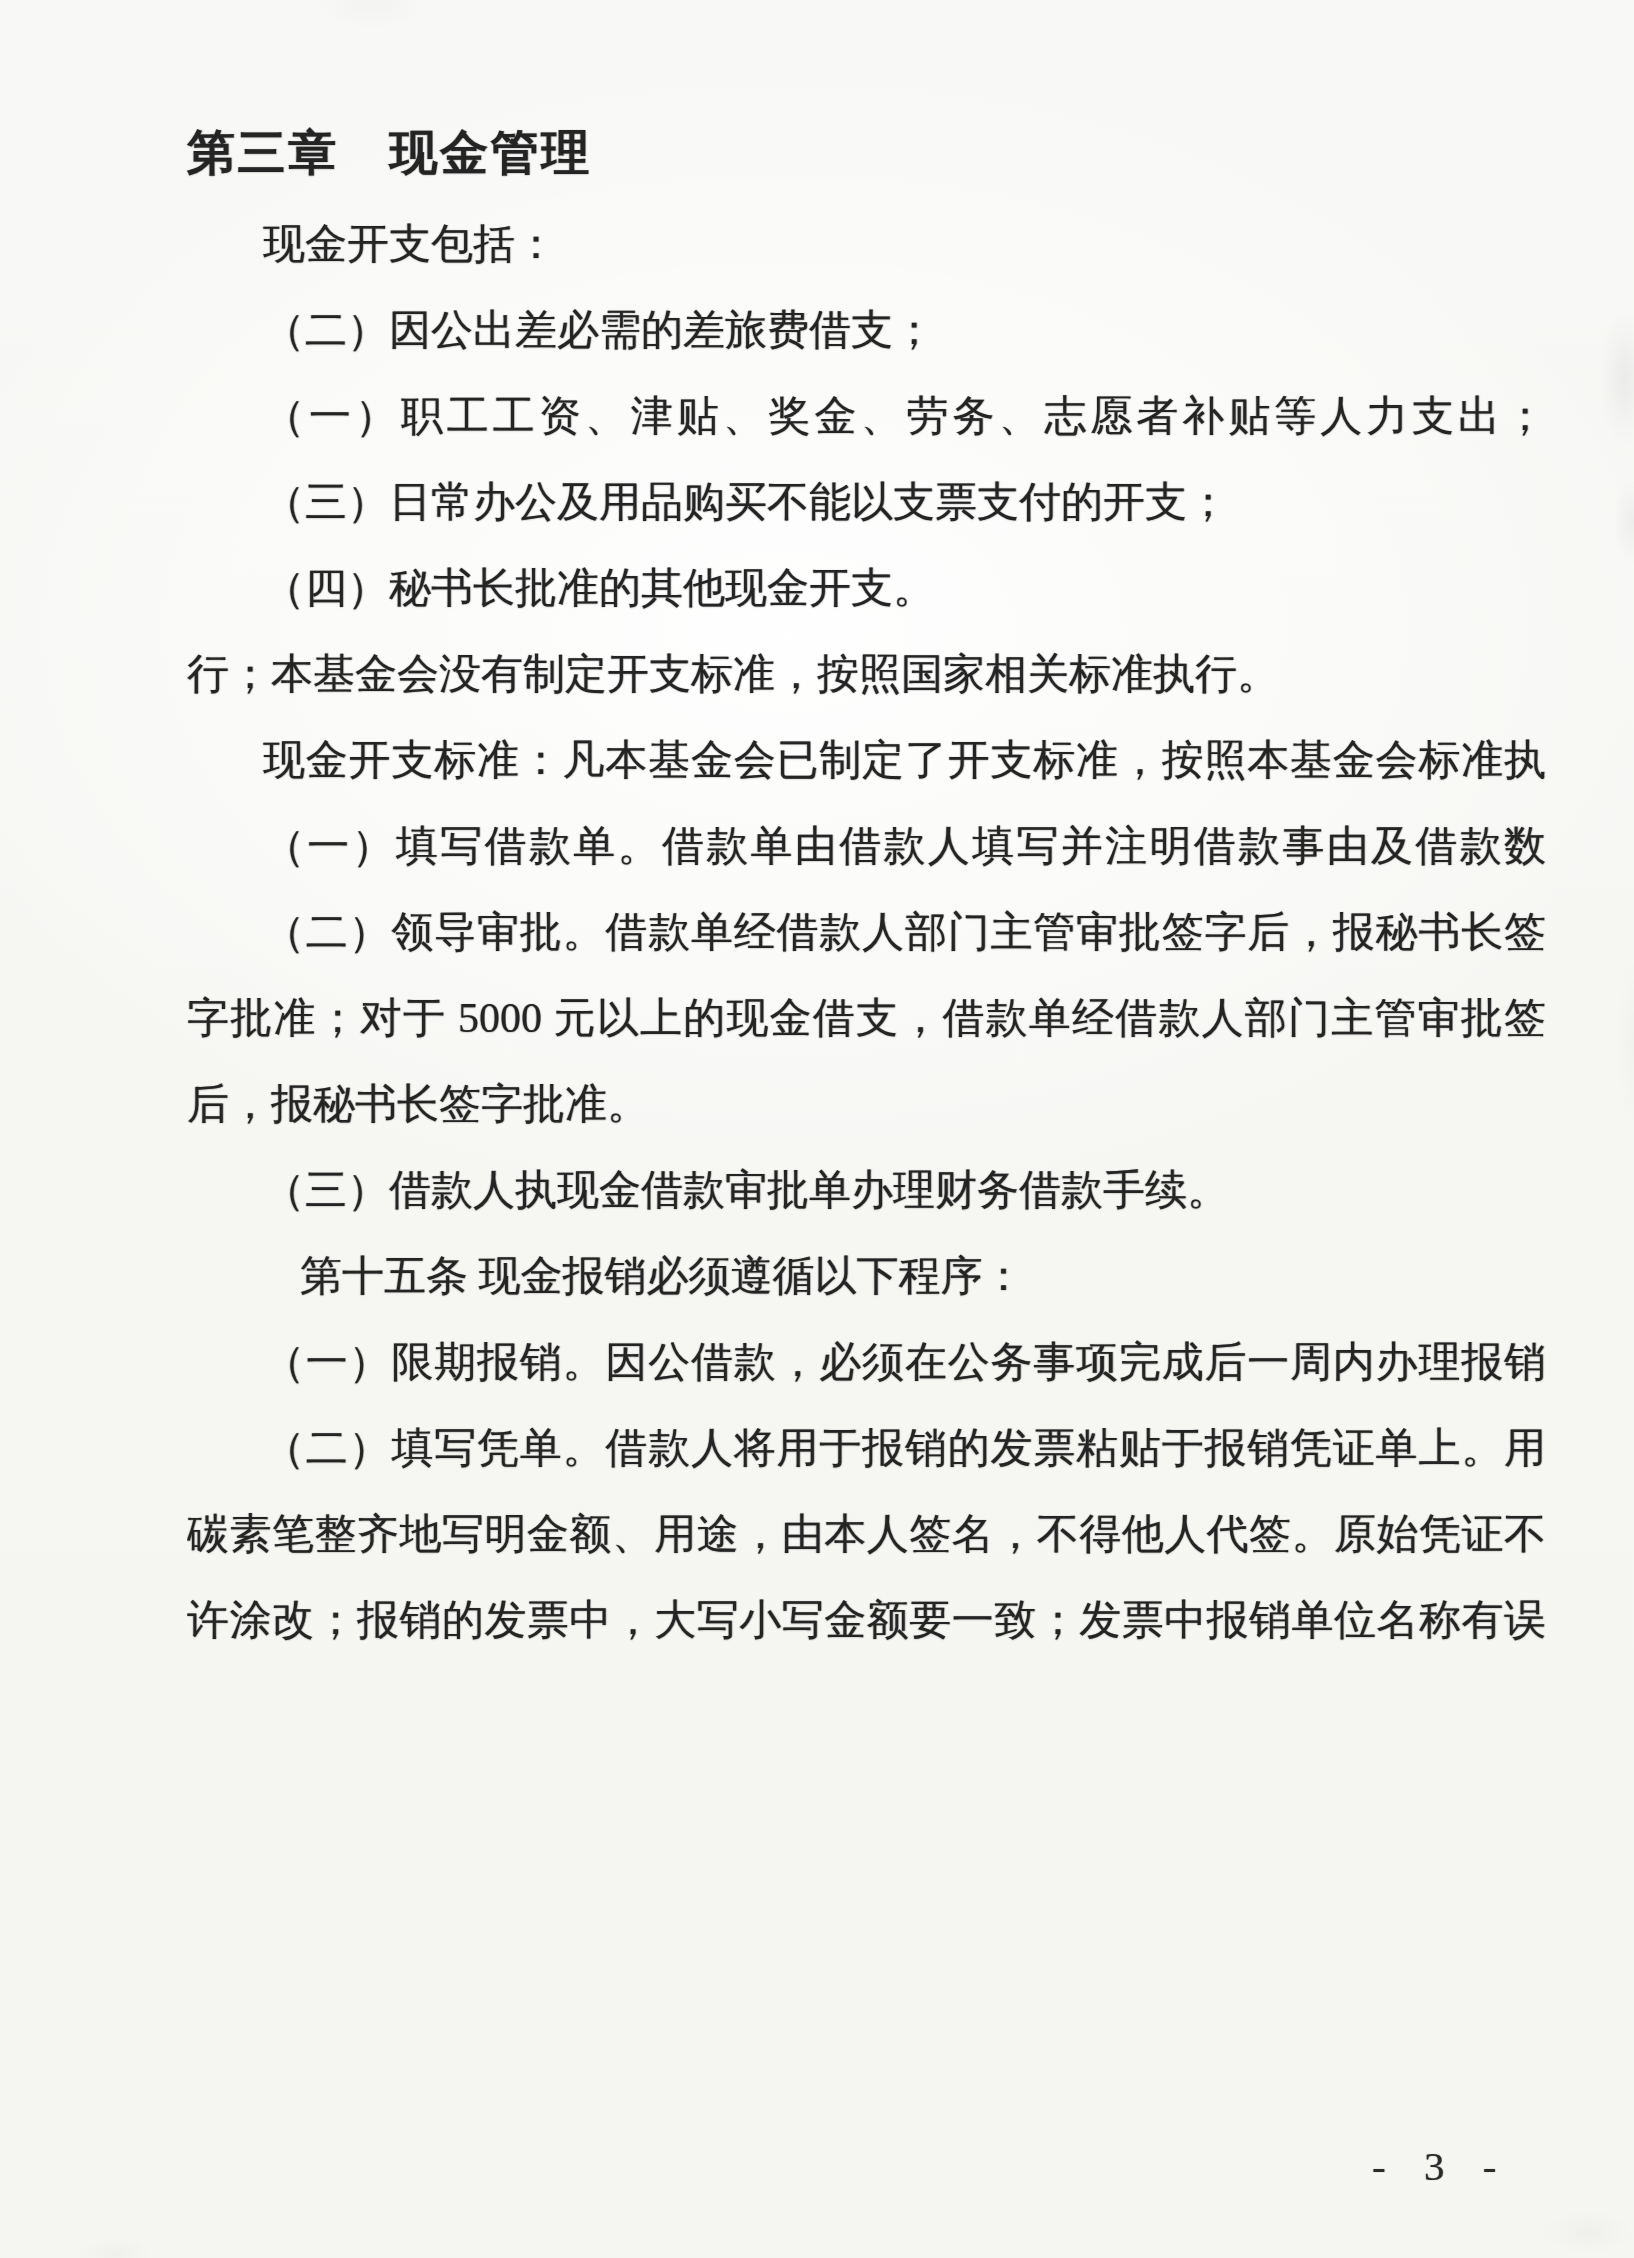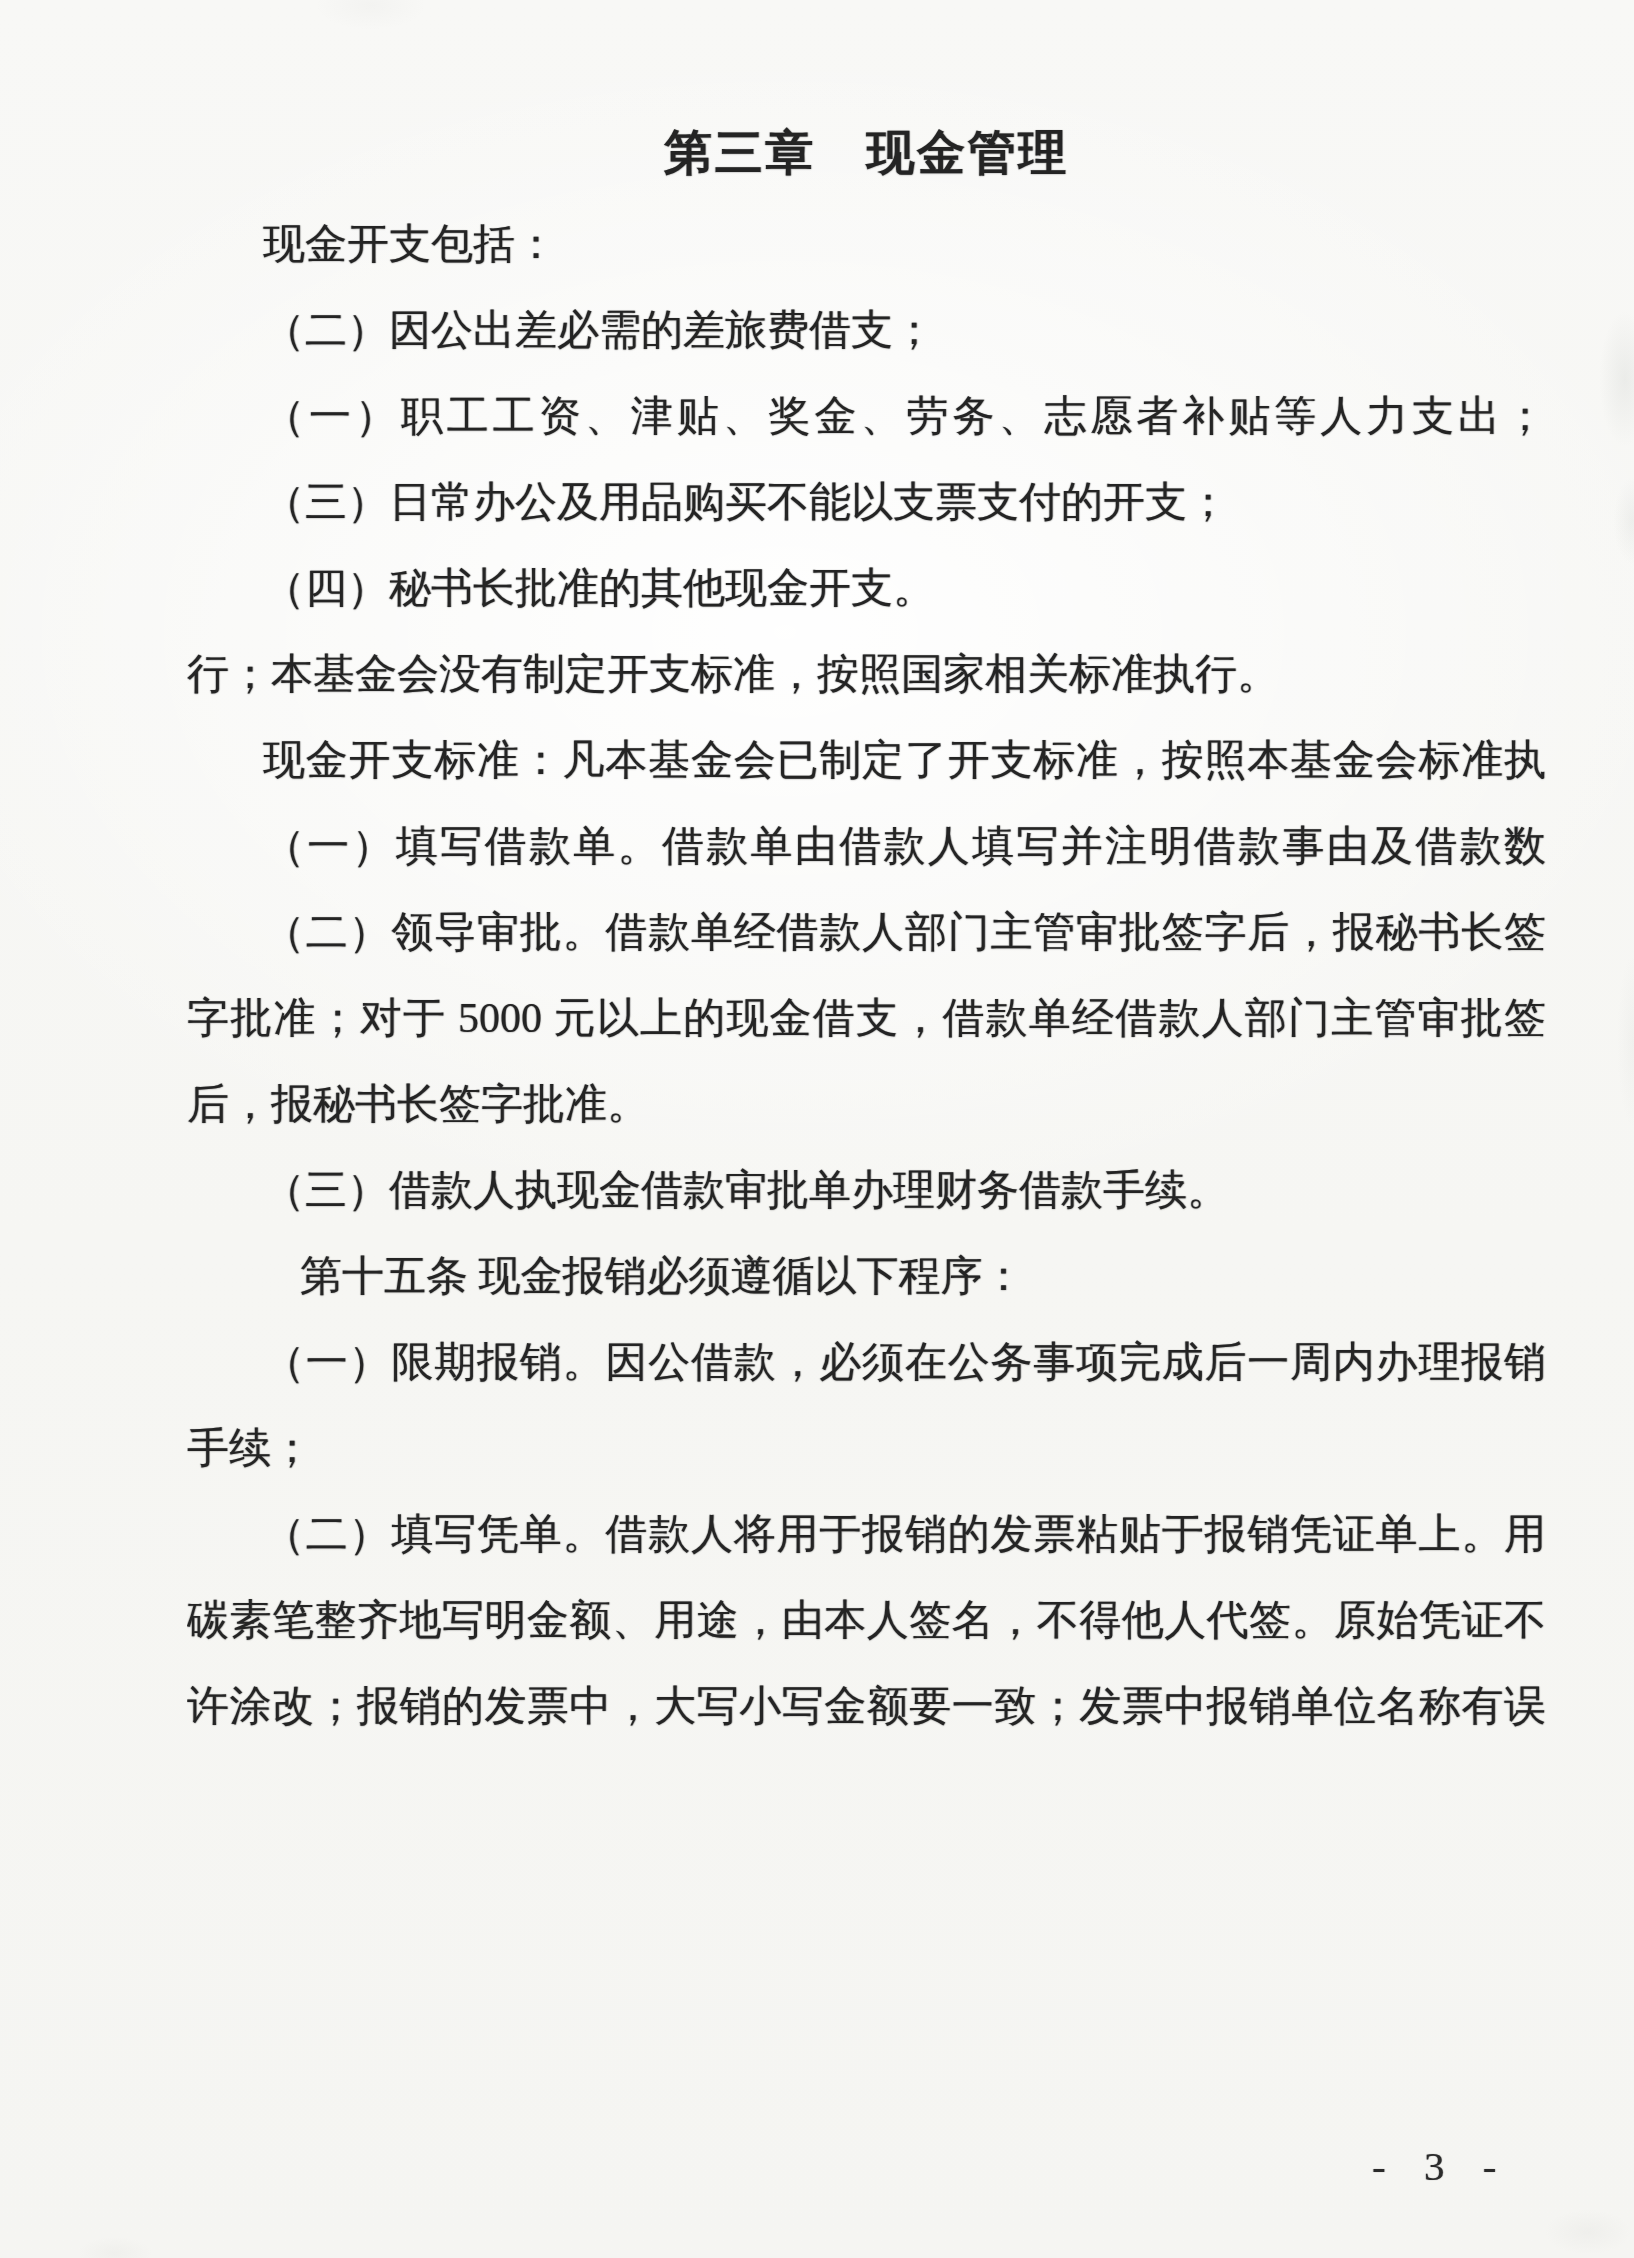--- a/index.html
+++ b/index.html
@@ -44,21 +44,21 @@
     text-shadow:
       0.7px 0 0.9px rgba(35,35,35,0.40),
       -0.7px 0 0.9px rgba(35,35,35,0.26),
       0 1.3px 1.4px rgba(90,90,90,0.16);
   }
   .title {
     height: 97px;
     line-height: 97px;
     font-size: 48px;
     font-weight: 700;
-    text-align: center;
+    text-align: left;
     letter-spacing: 2.6px;
   }
   .line {
     height: 86px;
     line-height: 86px;
     font-size: 42px;
     overflow: hidden;
     white-space: normal;
   }
   .line.indent    { padding-left: 76px; }
@@ -93,21 +93,20 @@
         <div class="line indent">（四）秘书长批准的其他现金开支。</div>
         <div class="line flush">行；本基金会没有制定开支标准，按照国家相关标准执行。</div>
         <div class="line indent justify">现金开支标准：凡本基金会已制定了开支标准，按照本基金会标准执</div>
         <div class="line indent justify">（一）填写借款单。借款单由借款人填写并注明借款事由及借款数额；</div>
         <div class="line indent justify">（二）领导审批。借款单经借款人部门主管审批签字后，报秘书长签</div>
         <div class="line flush justify">字批准；对于 5000 元以上的现金借支，借款单经借款人部门主管审批签字</div>
         <div class="line flush">后，报秘书长签字批准。</div>
         <div class="line indent">（三）借款人执现金借款审批单办理财务借款手续。</div>
         <div class="line indent-lg">第十五条 现金报销必须遵循以下程序：</div>
         <div class="line indent justify">（一）限期报销。因公借款，必须在公务事项完成后一周内办理报销</div>
-        <div class="line flush">手续；</div>
         <div class="line indent justify">（二）填写凭单。借款人将用于报销的发票粘贴于报销凭证单上。用</div>
         <div class="line flush justify">碳素笔整齐地写明金额、用途，由本人签名，不得他人代签。原始凭证不</div>
         <div class="line flush justify">许涂改；报销的发票中，大写小写金额要一致；发票中报销单位名称有误</div>
       </div>
   </div>
   <div class="pagenum">- 3 -</div>
 </div>
 
 
 </body></html>

